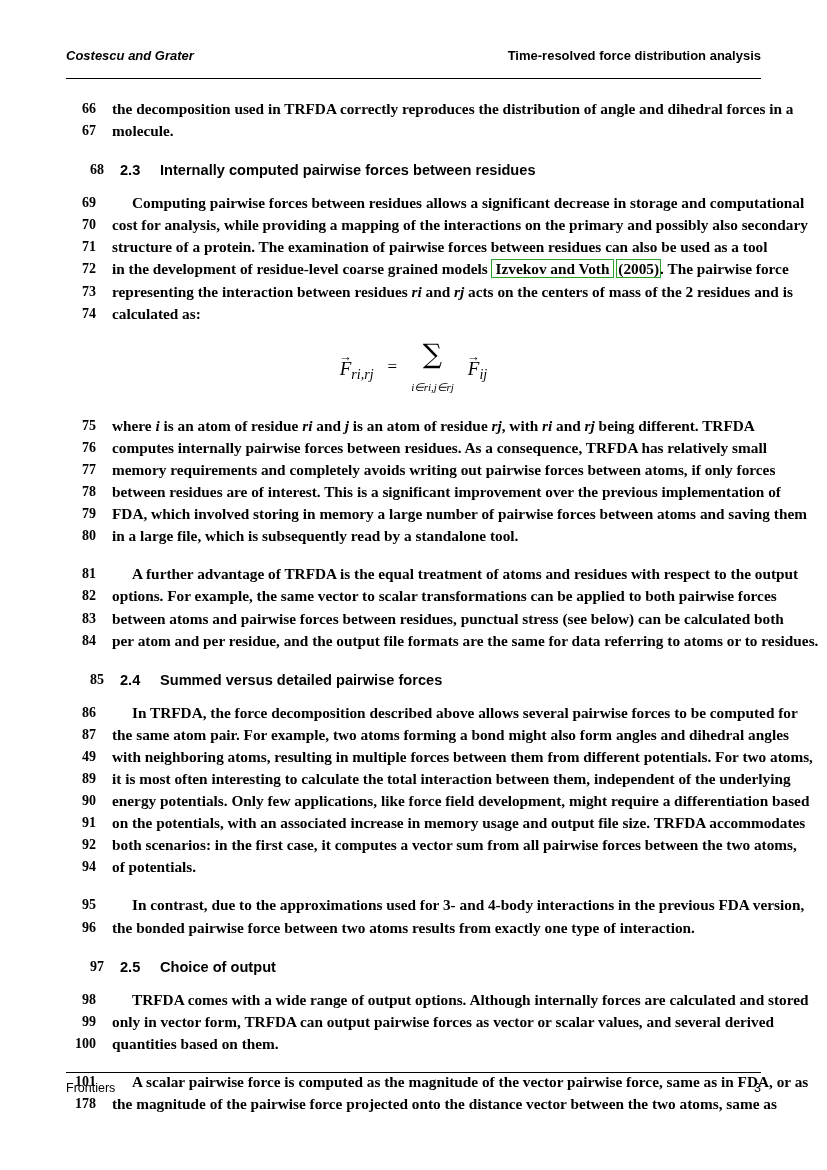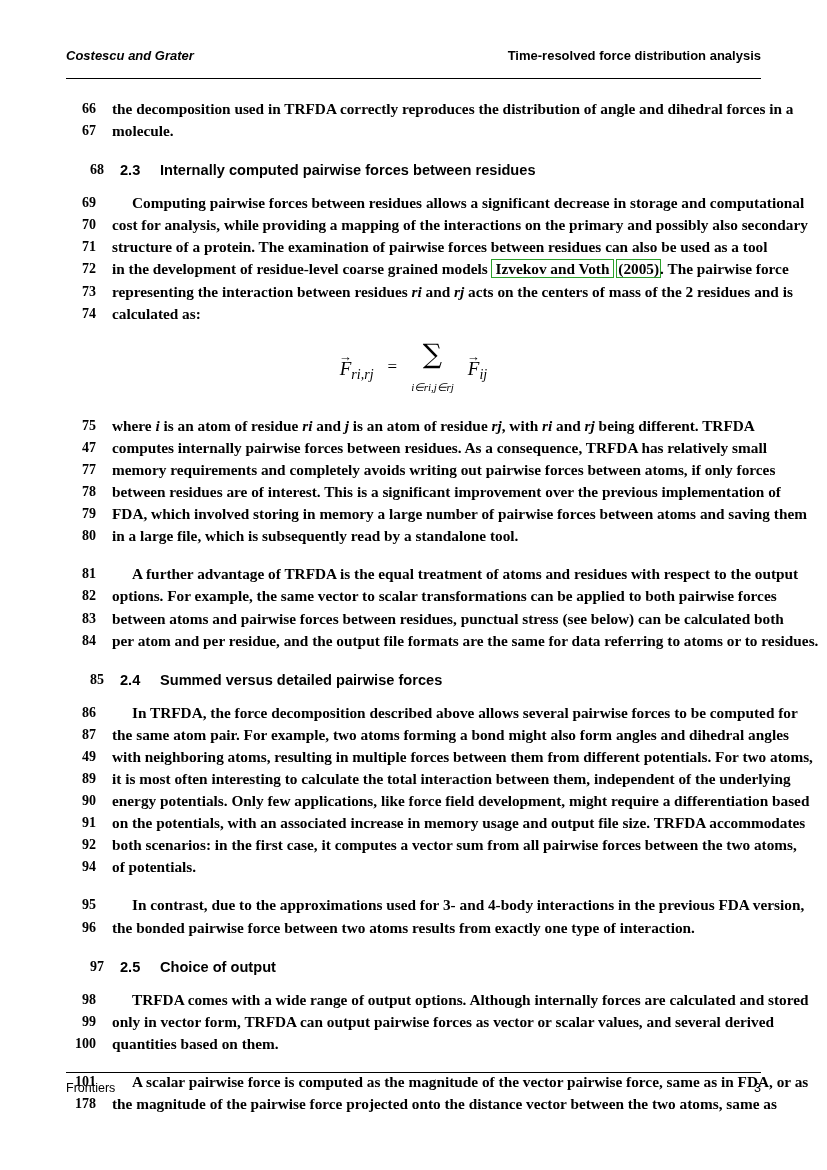--- a/index.html
+++ b/index.html
@@ -209,21 +209,21 @@
           <span class="vecF"><span class="arrow">→</span>F<span class="sub">ri,rj</span></span>
           <span>=</span>
           <span class="sumwrap">
             <span class="sumsym">∑</span>
             <span class="sumsub">i∈ri,j∈rj</span>
           </span>
           <span class="vecF"><span class="arrow">→</span>F<span class="sub">ij</span></span>
         </span></div>
       <div class="para">
         <div class="line"><span class="lineno">75</span>where <em>i</em> is an atom of residue <em>ri</em> and <em>j</em> is an atom of residue <em>rj</em>, with <em>ri</em> and <em>rj</em> being different. TRFDA</div>
-        <div class="line"><span class="lineno">47</span>computes internally pairwise forces between residues. As a consequence, TRFDA has relatively small</div>
+        <div class="line"><span class="lineno">76</span>computes internally pairwise forces between residues. As a consequence, TRFDA has relatively small</div>
         <div class="line"><span class="lineno">77</span>memory requirements and completely avoids writing out pairwise forces between atoms, if only forces</div>
         <div class="line"><span class="lineno">78</span>between residues are of interest. This is a significant improvement over the previous implementation of</div>
         <div class="line"><span class="lineno">79</span>FDA, which involved storing in memory a large number of pairwise forces between atoms and saving them</div>
         <div class="line"><span class="lineno">80</span>in a large file, which is subsequently read by a standalone tool.</div>
       </div>
       <div class="para">
         <div class="line"><span class="lineno">81</span><span class="indent"></span>A further advantage of TRFDA is the equal treatment of atoms and residues with respect to the output</div>
         <div class="line"><span class="lineno">82</span>options. For example, the same vector to scalar transformations can be applied to both pairwise forces</div>
         <div class="line"><span class="lineno">83</span>between atoms and pairwise forces between residues, punctual stress (see below) can be calculated both</div>
         <div class="line"><span class="lineno">84</span>per atom and per residue, and the output file formats are the same for data referring to atoms or to residues.</div>

